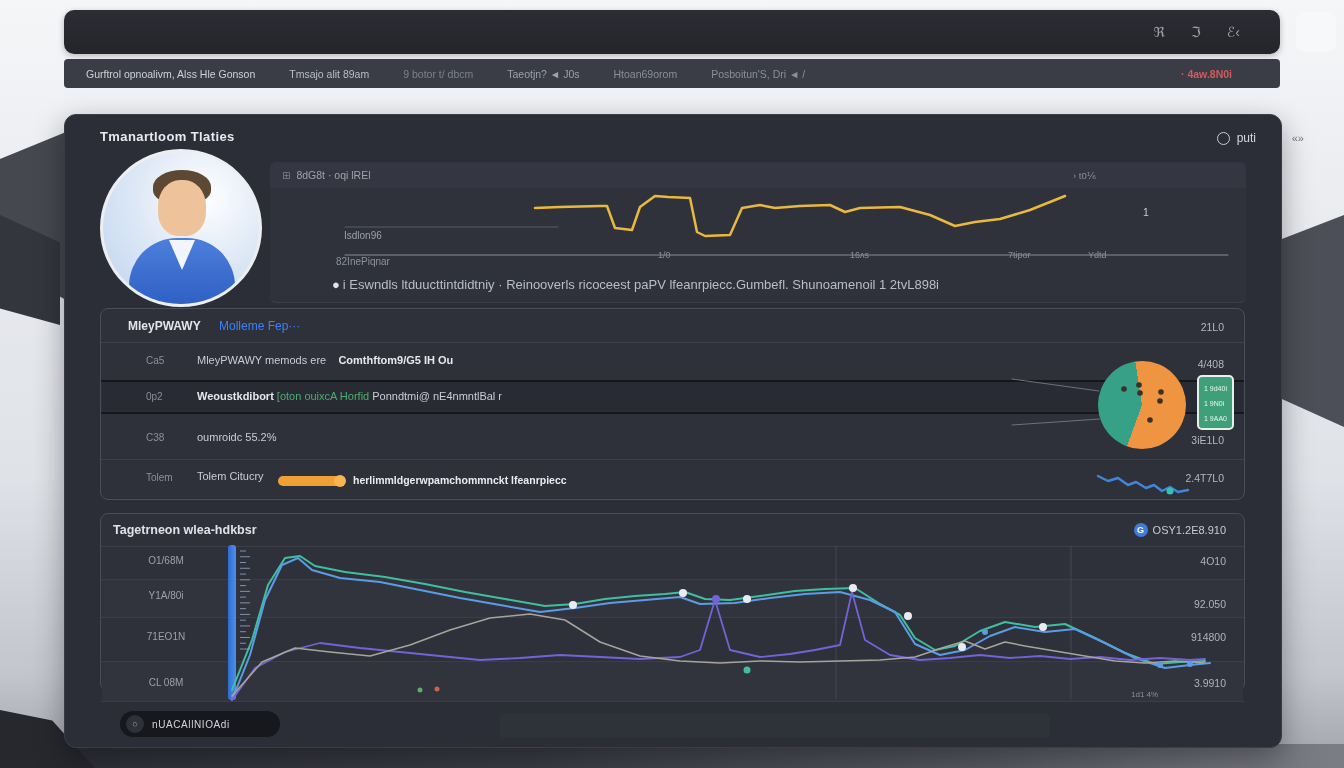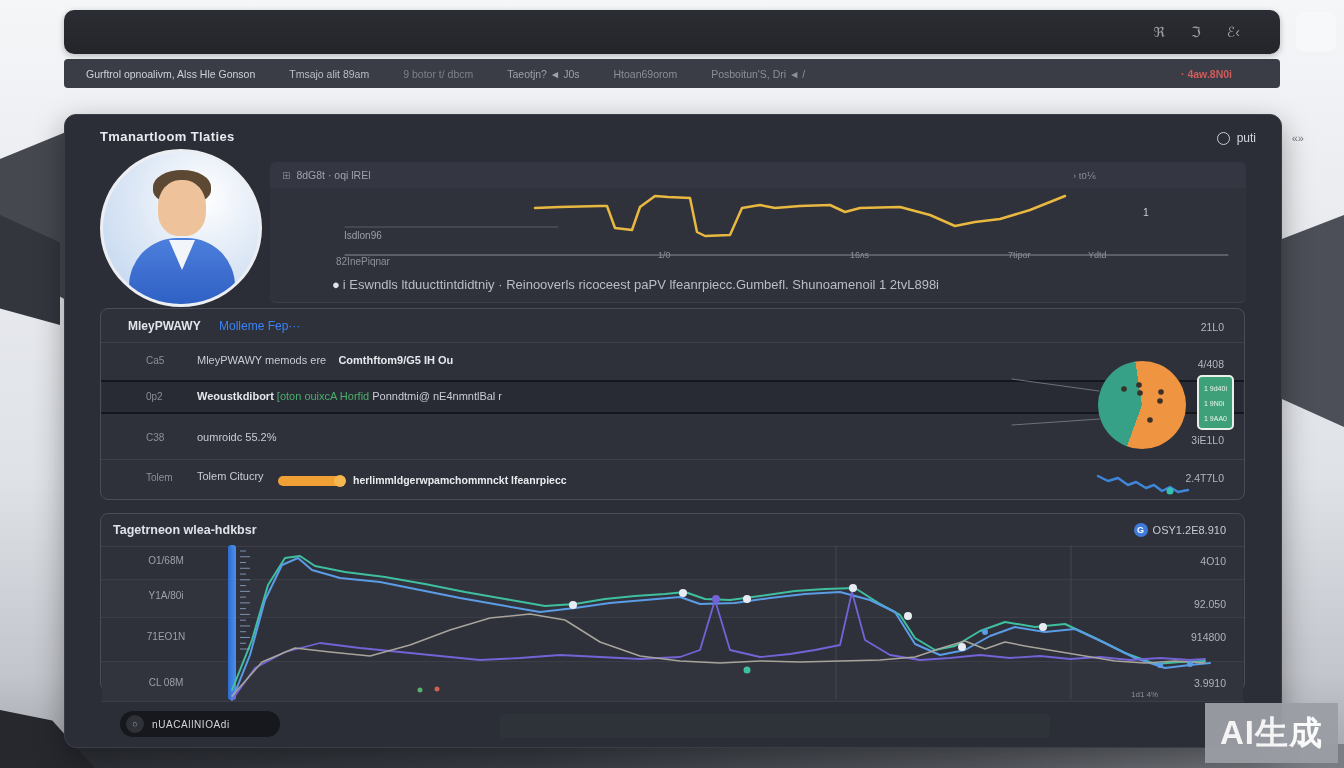--- a/index.html
+++ b/index.html
@@ -299,17 +299,14 @@
       <line x1="240" y1="608.6470588235294" x2="246" y2="608.6470588235294" stroke="#93a9cc" stroke-width="1" opacity="0.8"></line>
       <line x1="240" y1="614.4117647058823" x2="250" y2="614.4117647058823" stroke="#93a9cc" stroke-width="1" opacity="0.8"></line>
       <line x1="240" y1="620.1764705882352" x2="246" y2="620.1764705882352" stroke="#93a9cc" stroke-width="1" opacity="0.8"></line>
       <line x1="240" y1="625.9411764705883" x2="250" y2="625.9411764705883" stroke="#93a9cc" stroke-width="1" opacity="0.8"></line>
       <line x1="240" y1="631.7058823529412" x2="246" y2="631.7058823529412" stroke="#93a9cc" stroke-width="1" opacity="0.8"></line>
       <line x1="240" y1="637.4705882352941" x2="250" y2="637.4705882352941" stroke="#93a9cc" stroke-width="1" opacity="0.8"></line>
       <line x1="240" y1="643.2352941176471" x2="246" y2="643.2352941176471" stroke="#93a9cc" stroke-width="1" opacity="0.8"></line>
       <line x1="240" y1="649" x2="250" y2="649" stroke="#93a9cc" stroke-width="1" opacity="0.8"></line>
     </svg>
 
-  <div class="abs wm">
-    <span>AI生成</span>
-  </div>
 
 </div>
 
 </body></html>

